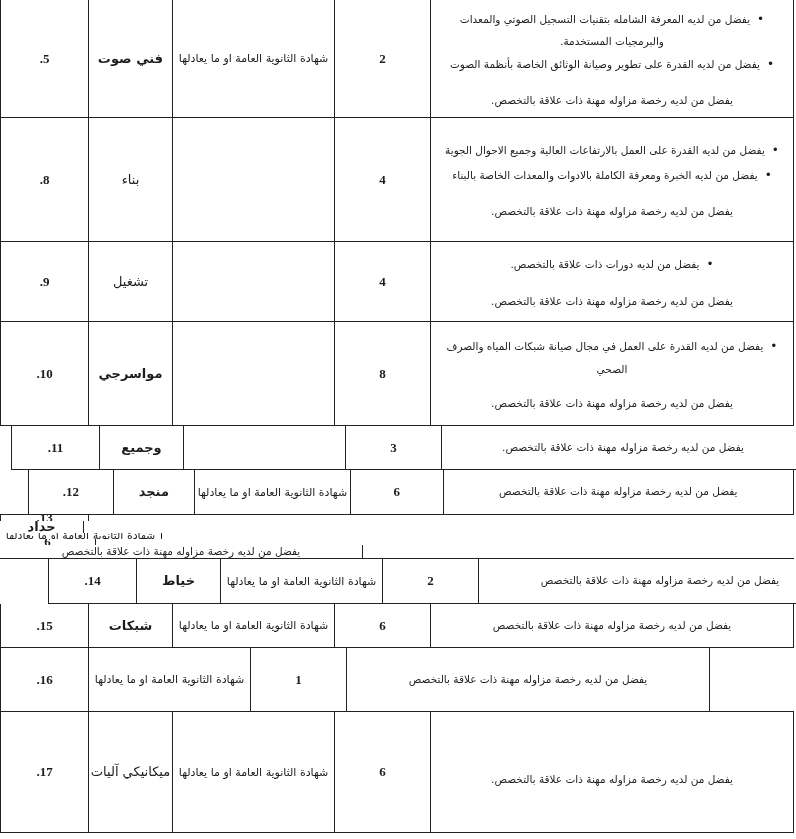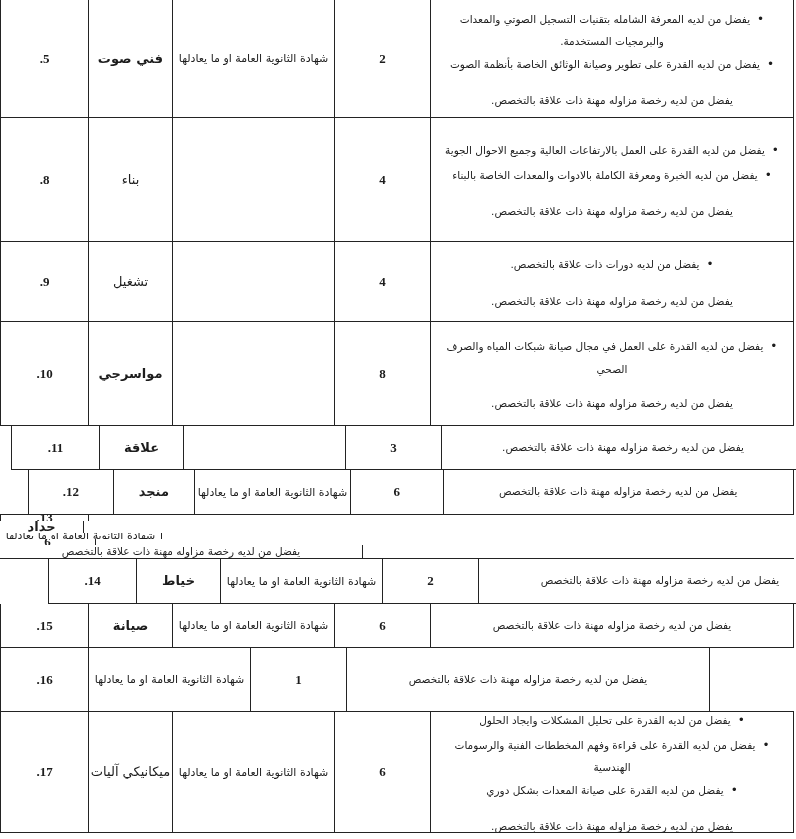--- a/index.html
+++ b/index.html
@@ -161,21 +161,21 @@
               <div class="bullet"><span class="marker">•</span>يفضل من لديه القدرة على العمل في مجال صيانة شبكات المياه والصرف الصحي</div>
             </div>
       <div class="note after-bullets">يفضل من لديه رخصة مزاوله مهنة ذات علاقة بالتخصص.</div>
     </div>
   </div>
         <div class="trow" style="height: 44px; margin-left: 11px;">
     <div class="cell c-num">
       <span>.11</span>
     </div>
     <div class="cell c-job bold">
-            <div>علاقة</div>
+            <div>وجميع</div>
           </div>
     <div class="cell c-qual">
       <span></span>
     </div>
     <div class="cell c-count">
       <span>3</span>
     </div>
     <div class="cell c-req">
 
       <div class="note">يفضل من لديه رخصة مزاوله مهنة ذات علاقة بالتخصص.</div>
@@ -233,21 +233,21 @@
     <div class="cell c-req">
 
       <div class="note">يفضل من لديه رخصة مزاوله مهنة ذات علاقة بالتخصص</div>
     </div>
   </div>
         <div class="trow" style="height: 44px;">
     <div class="cell c-num">
       <span>.15</span>
     </div>
     <div class="cell c-job bold">
-            <div>صيانة</div>
+            <div>شبكات</div>
           </div>
     <div class="cell c-qual">
       <span>شهادة الثانوية العامة او ما يعادلها</span>
     </div>
     <div class="cell c-count">
       <span>6</span>
     </div>
     <div class="cell c-req">
 
       <div class="note">يفضل من لديه رخصة مزاوله مهنة ذات علاقة بالتخصص</div>
@@ -275,23 +275,18 @@
     <div class="cell c-job">
             <div>ميكانيكي آليات</div>
           </div>
     <div class="cell c-qual">
       <span>شهادة الثانوية العامة او ما يعادلها</span>
     </div>
     <div class="cell c-count">
       <span>6</span>
     </div>
     <div class="cell c-req">
-      <div class="bullet-list">
-              <div class="bullet"><span class="marker">•</span>يفضل من لديه القدرة على تحليل المشكلات وايجاد الحلول</div>
-              <div class="bullet"><span class="marker">•</span>يفضل من لديه القدرة على قراءة وفهم المخططات الفنية والرسومات الهندسية</div>
-              <div class="bullet"><span class="marker">•</span>يفضل من لديه القدرة على صيانة المعدات بشكل دوري</div>
-            </div>
       <div class="note after-bullets">يفضل من لديه رخصة مزاوله مهنة ذات علاقة بالتخصص.</div>
     </div>
   </div>
       </div>
   </div>
 </div>
 
 </body></html>

